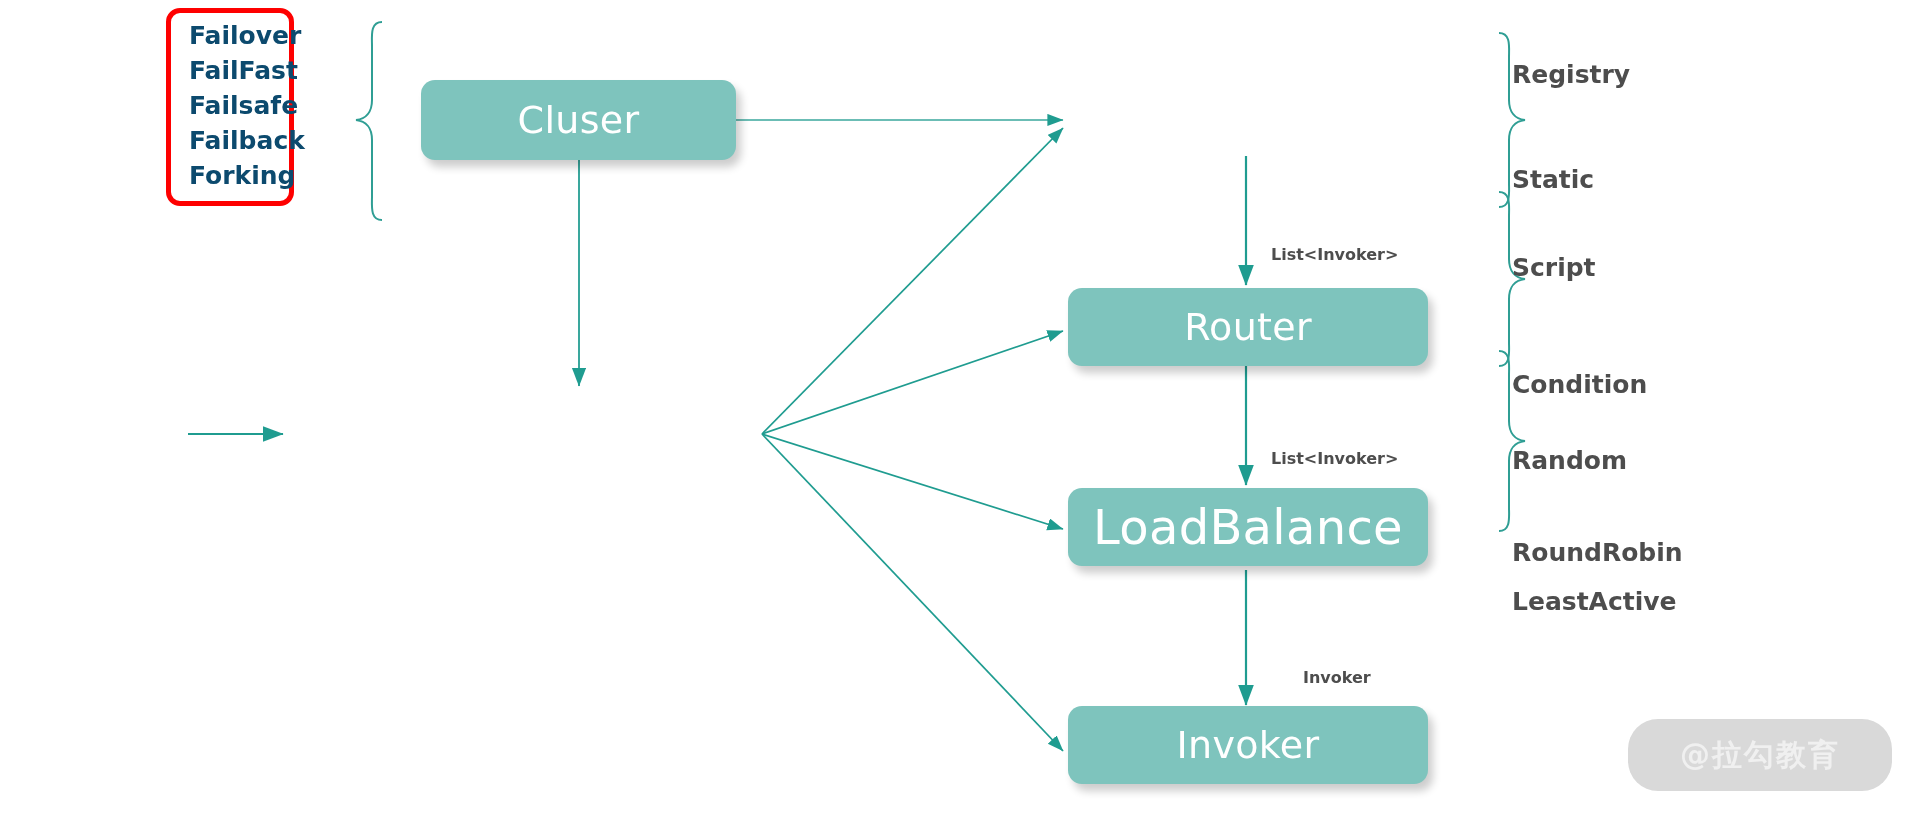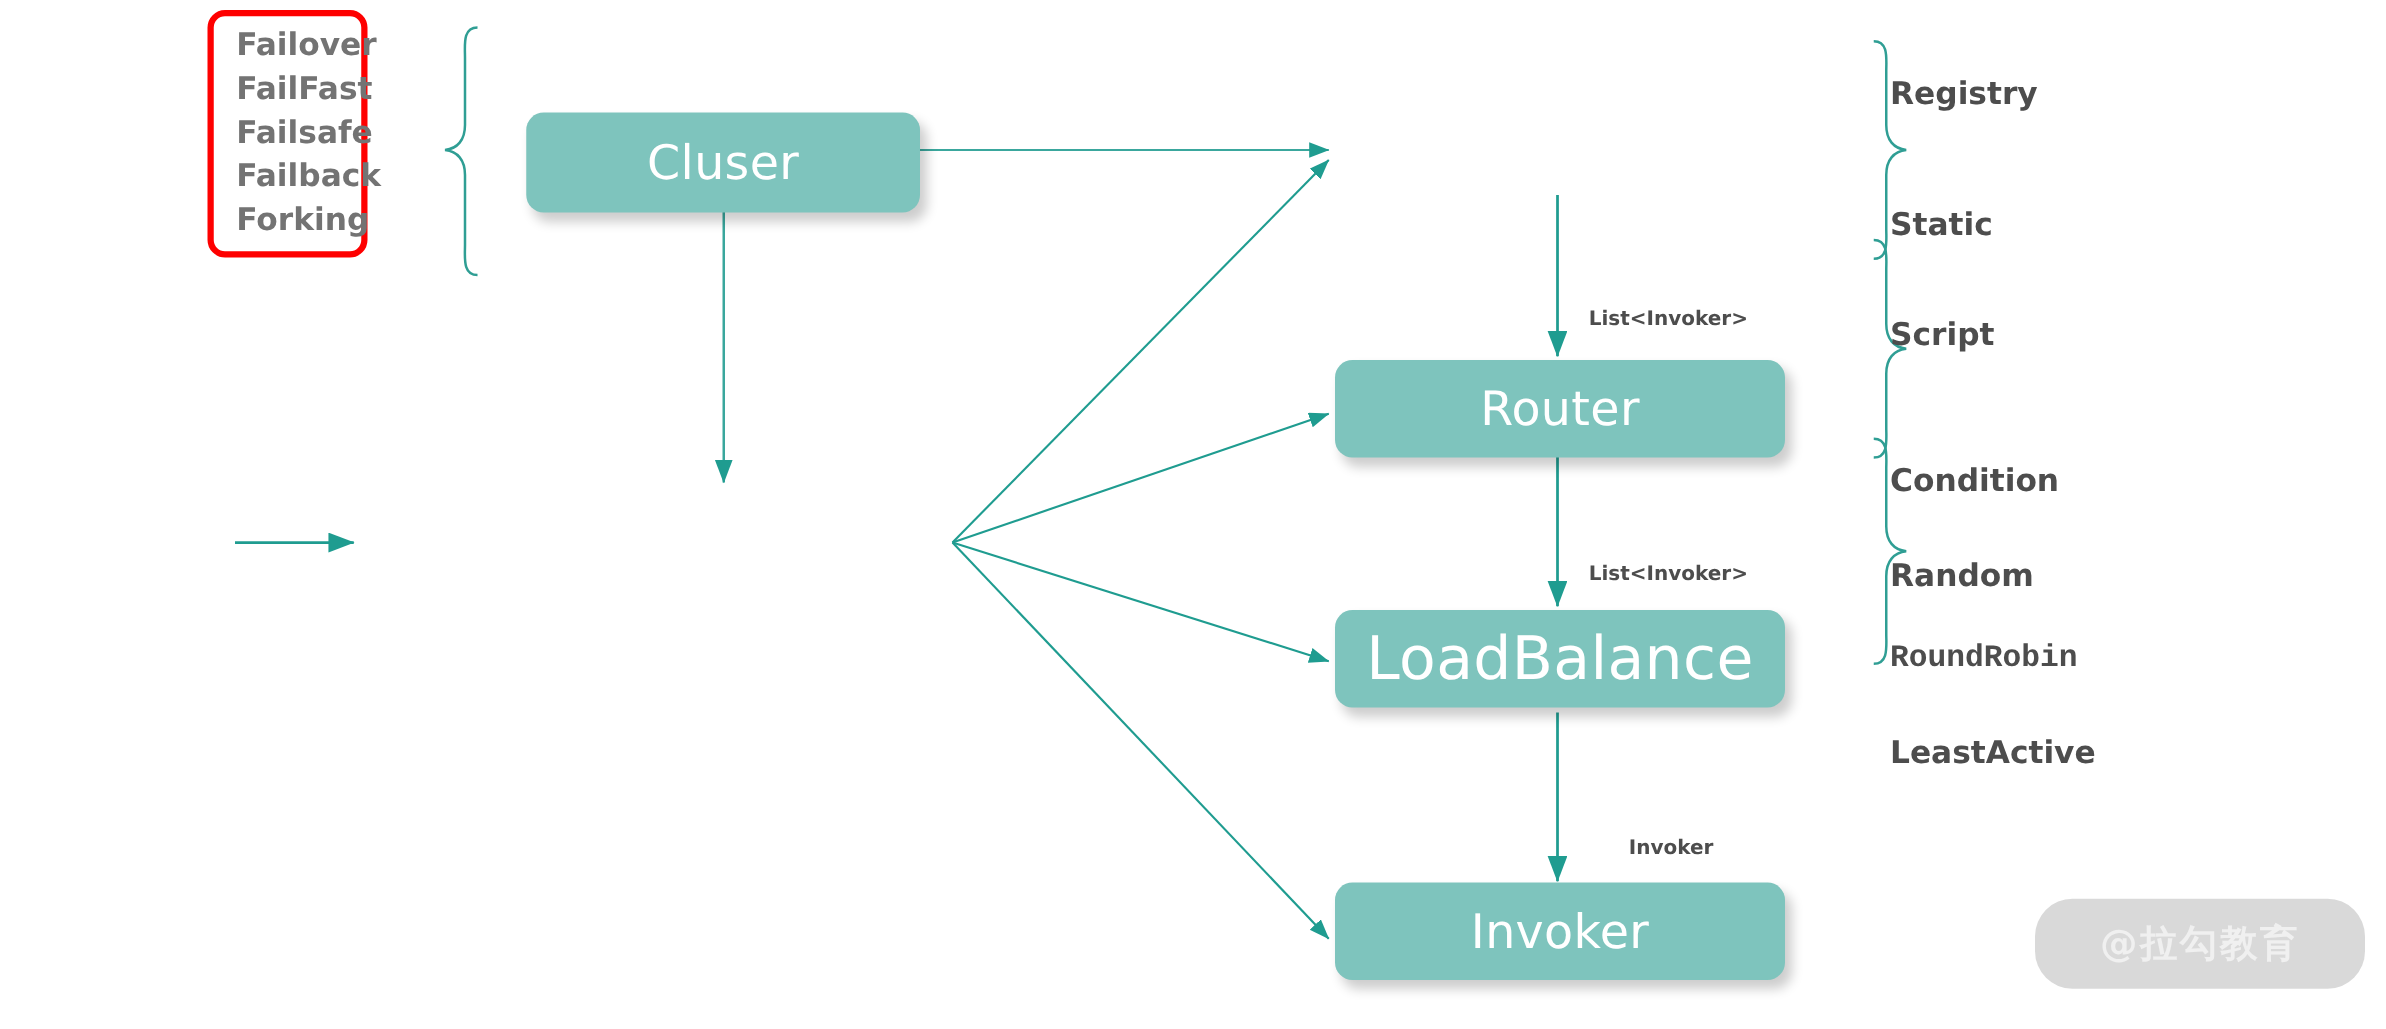--- a/index.html
+++ b/index.html
@@ -51,21 +51,21 @@
     box-sizing: border-box;
     border: 5px solid #fe0000;
     border-radius: 14px;
     background: #ffffff;
     display: flex;
     flex-direction: column;
     justify-content: space-between;
     padding: 10px 0 12px 18px;
   }
   .strategy-item {
-    color: #737373;
+    color: #0c4a6e;
     font-weight: bold;
     font-size: 25px;
     line-height: 1.05;
     white-space: nowrap;
   }
   
   .side-label {
     position: absolute;
     color: #4d4d4d;
     font-weight: bold;
@@ -144,21 +144,21 @@
   </svg>
 
   <div id="strategy-box" style="left:166px; top:8px; width:128px; height:198px;">
     <div class="strategy-item">Failover</div>
     <div class="strategy-item">FailFast</div>
     <div class="strategy-item">Failsafe</div>
     <div class="strategy-item">Failback</div>
     <div class="strategy-item">Forking</div>
   </div>
 
-  <div class="node" style="left:421px; top:80px; width:315px; height:80px; font-size:38px;margin-top:10px;">
+  <div class="node" style="left:421px; top:80px; width:315px; height:80px; font-size:38px;">
     <span class="node-label">Cluser</span>
   </div>
 
 
 
   <div class="node" style="left:1068px; top:288px; width:360px; height:78px; font-size:38px;">
     <span class="node-label">Router</span>
   </div>
 
   <div class="node" style="left:1068px; top:488px; width:360px; height:78px; font-size:48px;">
@@ -175,20 +175,20 @@
 
   <div class="edge-label" style="left:1303px; top:668px;">Invoker</div>
 
   <div class="side-label" style="left:1512px; top:60px;text-align:right;">Registry</div>
   <div class="side-label" style="left:1512px; top:165px;">Static</div>
 
   <div class="side-label" style="left:1512px; top:253px;">Script</div>
   <div class="side-label" style="left:1512px; top:358px;margin-top:12px;">Condition</div>
 
   <div class="side-label" style="left:1512px; top:446px;">Random</div>
-  <div class="side-label" style="left:1512px; top:512px;font-family:Liberation Mono, monospace;">RoundRobin</div>
+  <div class="side-label" style="left:1512px; top:538px;">RoundRobin</div>
   <div class="side-label" style="left:1512px; top:587px;">LeastActive</div>
 
   <div id="watermark" style="left:1628px; top:719px; width:264px; height:72px;">
     <span>@拉勾教育</span>
   </div>
 
 </div>
 
 </body></html>

